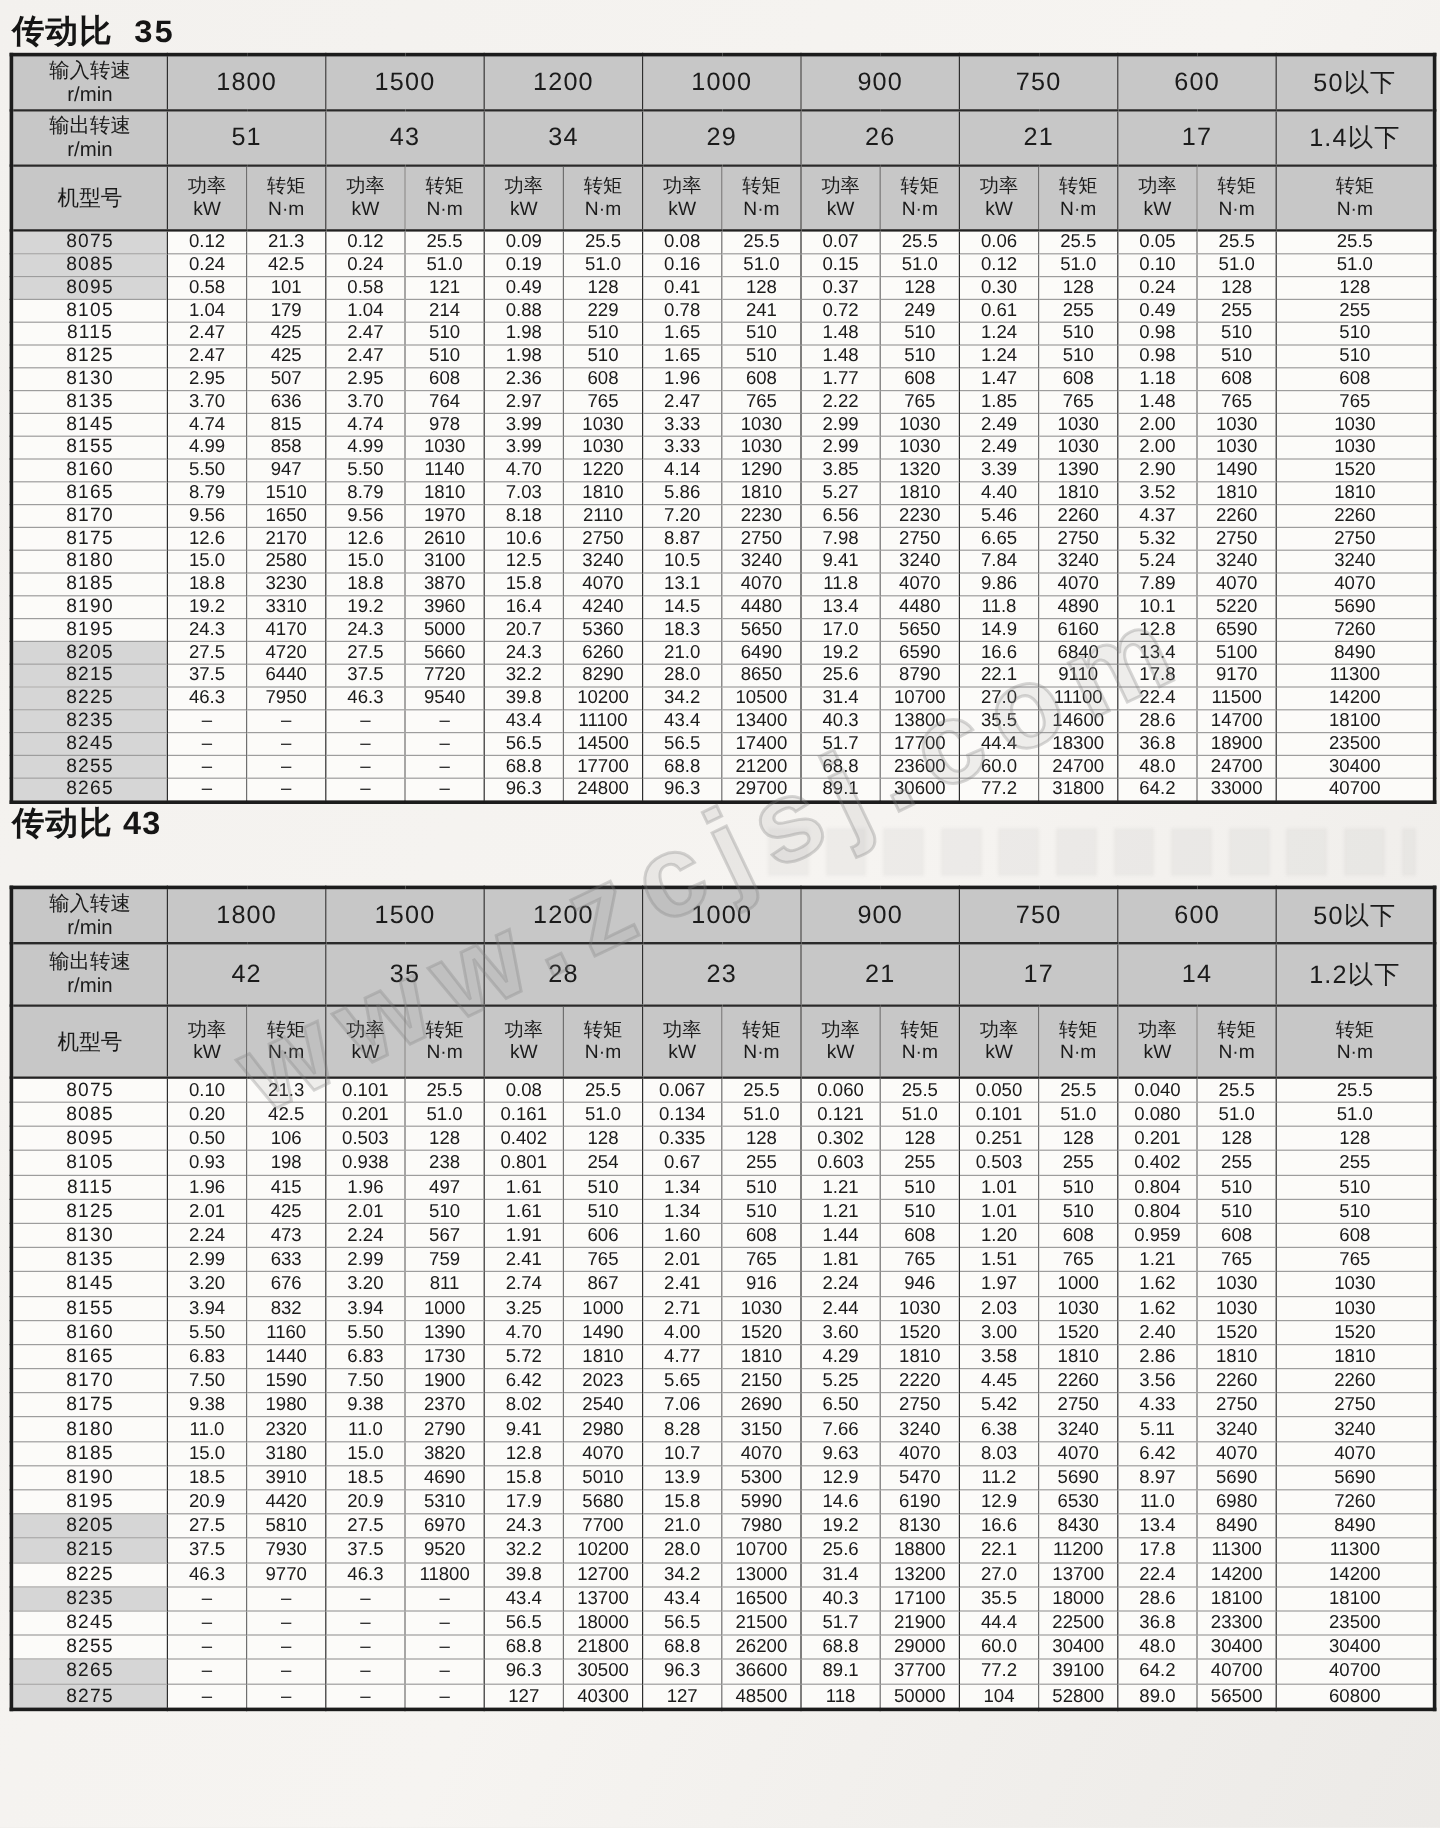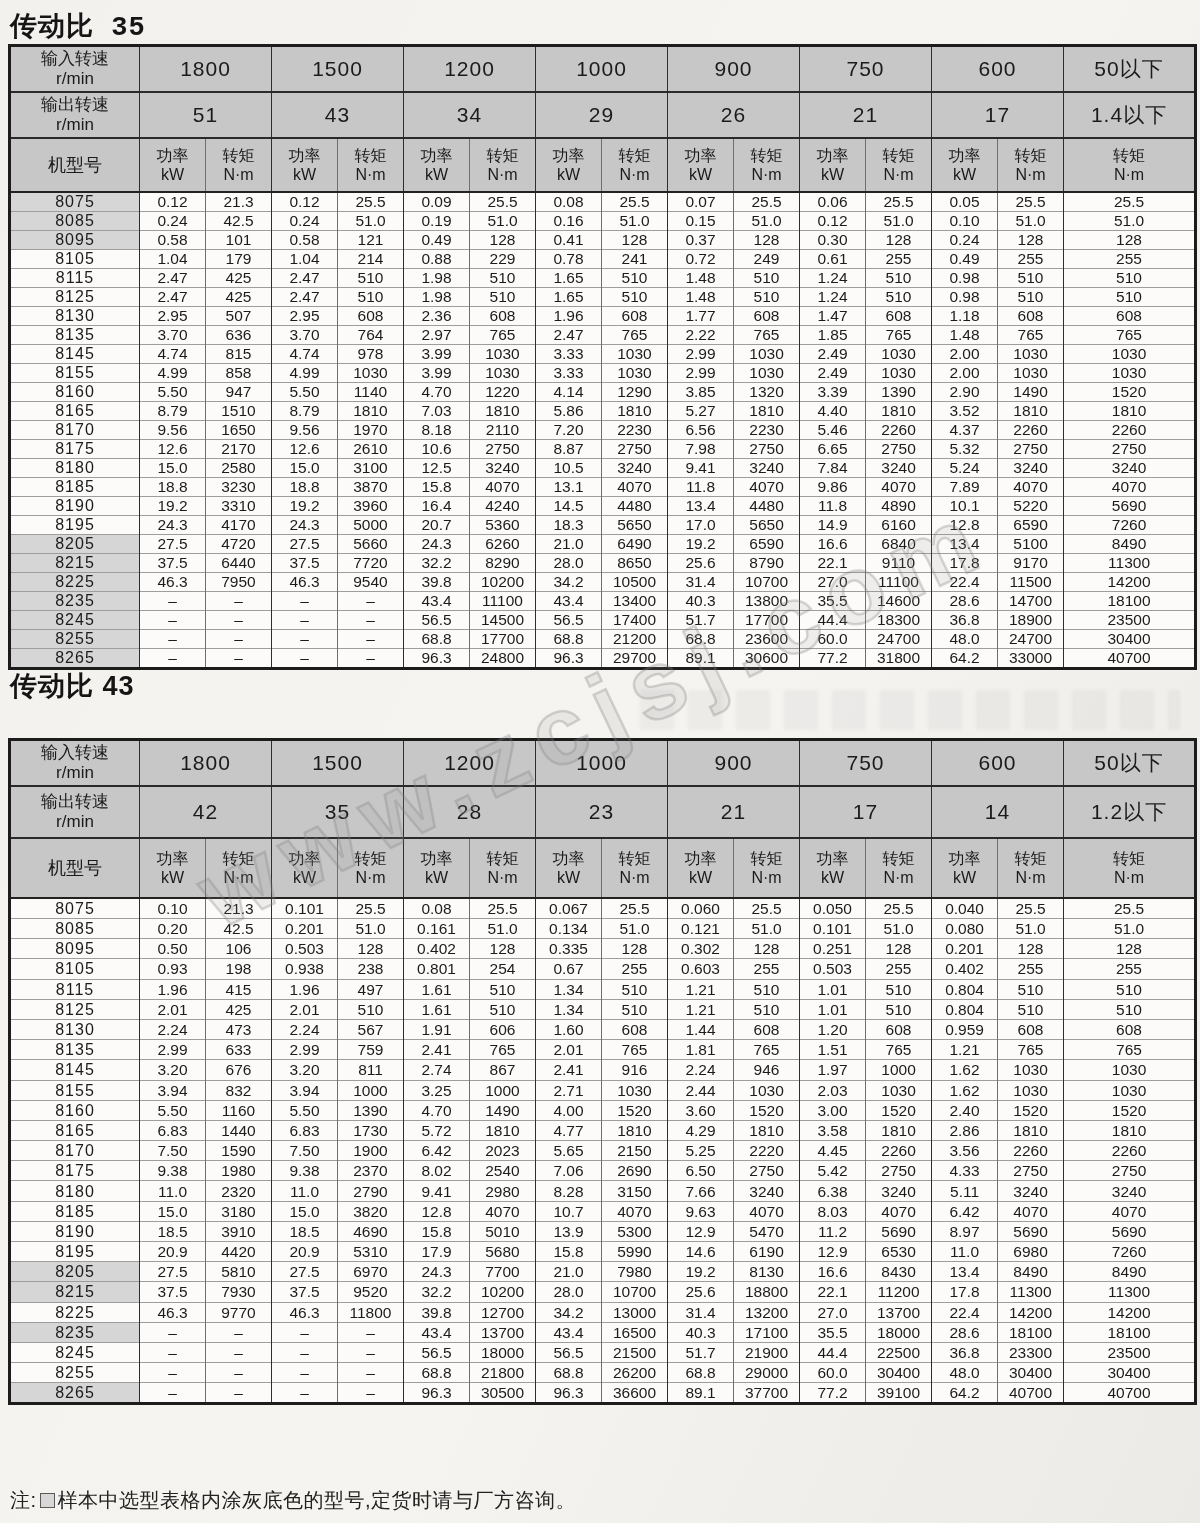--- a/index.html
+++ b/index.html
@@ -1247,22 +1247,39 @@
           <td class="val g">96.3</td>
           <td class="val">36600</td>
           <td class="val g">89.1</td>
           <td class="val">37700</td>
           <td class="val g">77.2</td>
           <td class="val">39100</td>
           <td class="val g">64.2</td>
           <td class="val">40700</td>
           <td class="val g">40700</td>
         </tr>
+        <tr>
+          <td class="model gray">8275</td>
+          <td class="val g">–</td>
+          <td class="val">–</td>
+          <td class="val g">–</td>
+          <td class="val">–</td>
+          <td class="val g">127</td>
+          <td class="val">40300</td>
+          <td class="val g">127</td>
+          <td class="val">48500</td>
+          <td class="val g">118</td>
+          <td class="val">50000</td>
+          <td class="val g">104</td>
+          <td class="val">52800</td>
+          <td class="val g">89.0</td>
+          <td class="val">56500</td>
+          <td class="val g">60800</td>
+        </tr>
       </tbody>
     </table>
 
   <div class="ghost-strip"></div>
 
   <div class="watermark">www.zcjsj.com</div>
 
-  <div class="note"><span>注:</span><span class="sq"></span><span>样本中选型表格内涂灰底色的型号,定货时请与厂方咨询。</span></div>
 
 </div>
 
 </body></html>

